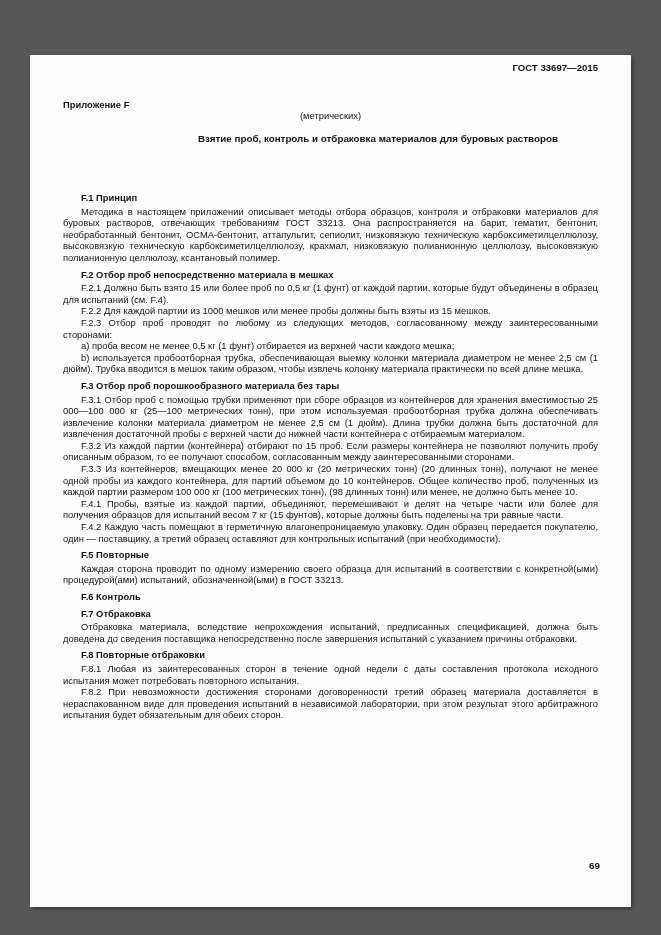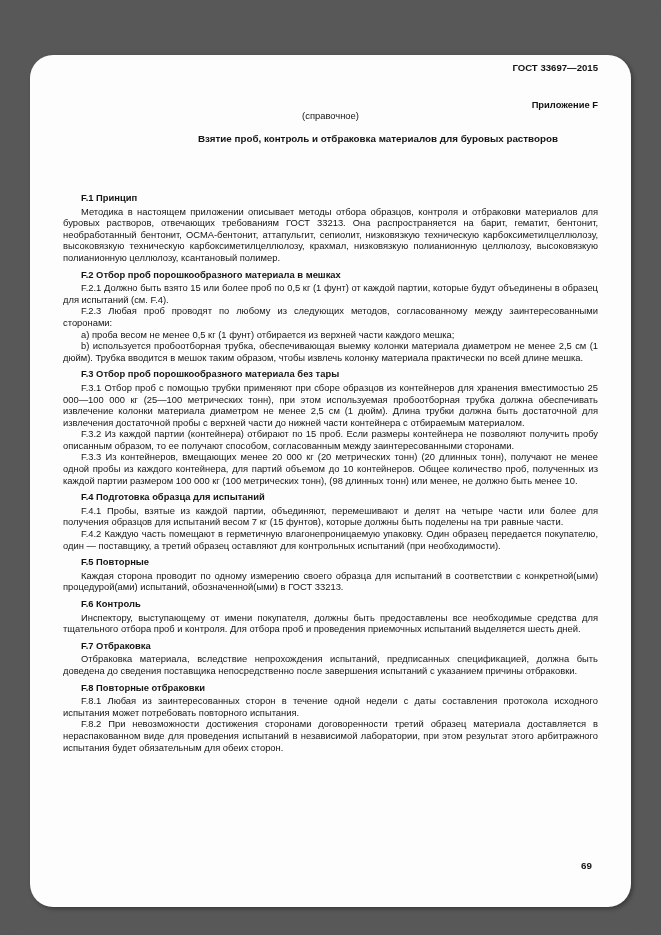--- a/index.html
+++ b/index.html
@@ -1,15 +1,15 @@
 <!DOCTYPE html>
 <html><head>
 <meta charset="utf-8">
 <style>
-  * { margin: 0; padding: 0; box-sizing: border-box; border-radius: 23px; }
+  * { margin: 0; padding: 0; box-sizing: border-box; }
   html, body {
     width: 661px; height: 935px;
     background: #585858;
     font-family: "Liberation Sans", sans-serif;
     overflow: hidden;
   }
   .viewer {
     position: relative;
     width: 661px; height: 935px;
   }
@@ -22,21 +22,21 @@
     box-shadow: 2px 2px 4px rgba(0,0,0,0.35);
     padding: 7px 33px 0 33px;
   }
   .doc-header {
     text-align: right;
     font-weight: bold;
     font-size: 9.6px;
     margin-bottom: 26px;
   }
   .appendix-label {
-    text-align: right;
+    text-align: left;
     font-weight: bold;
     font-size: 9.4px;
   }
   .appendix-note {
     text-align: center;
     font-size: 9.4px;
     margin-bottom: 12px;
   }
   .doc-title {
     text-align: right;
@@ -55,56 +55,55 @@
     text-indent: 18px;
   }
   .doc-body p.sec-heading {
     font-weight: bold;
     margin-top: 5px;
     margin-bottom: 2px;
     text-align: left;
   }
   .page-number {
     position: absolute;
-    right: 39px;
+    right: 31px;
     bottom: 36px;
     font-weight: bold;
     font-size: 9.8px;
   }
 </style>
 </head>
 <body>
 
 <div class="viewer">
   <div class="page">
     <div class="doc-header">
       <span>ГОСТ 33697—2015</span>
     </div>
     <div class="appendix-label">Приложение F</div>
-    <div class="appendix-note">(справочное)</div>
+    <div class="appendix-note">(метрических)</div>
     <div class="doc-title">Взятие проб, контроль и отбраковка материалов для буровых растворов</div>
     <div class="doc-body">
         <p class="sec-heading">F.1 Принцип</p>
         <p class="para">Методика в настоящем приложении описывает методы отбора образцов, контроля и отбраковки материалов для буровых растворов, отвечающих требованиям ГОСТ 33213. Она распространяется на барит, гематит, бентонит, необработанный бентонит, ОСМА-бентонит, аттапульгит, сепиолит, низковязкую техническую карбоксиметилцеллюлозу, высоковязкую техническую карбоксиметилцеллюлозу, крахмал, низковязкую полианионную целлюлозу, высоковязкую полианионную целлюлозу, ксантановый полимер.</p>
-        <p class="sec-heading">F.2 Отбор проб порошкообразного материала в мешках</p>
+        <p class="sec-heading">F.2 Отбор проб непосредственно материала в мешках</p>
         <p class="para">F.2.1 Должно быть взято 15 или более проб по 0,5 кг (1 фунт) от каждой партии, которые будут объединены в образец для испытаний (см. F.4).</p>
-        <p class="para">F.2.3 Любая проб проводят по любому из следующих методов, согласованному между заинтересованными сторонами:</p>
+        <p class="para">F.2.2 Для каждой партии из 1000 мешков или менее пробы должны быть взяты из 15 мешков.</p>
+        <p class="para">F.2.3 Отбор проб проводят по любому из следующих методов, согласованному между заинтересованными сторонами:</p>
         <p class="para">a) проба весом не менее 0,5 кг (1 фунт) отбирается из верхней части каждого мешка;</p>
         <p class="para">b) используется пробоотборная трубка, обеспечивающая выемку колонки материала диаметром не менее 2,5 см (1 дюйм). Трубка вводится в мешок таким образом, чтобы извлечь колонку материала практически по всей длине мешка.</p>
         <p class="sec-heading">F.3 Отбор проб порошкообразного материала без тары</p>
         <p class="para">F.3.1 Отбор проб с помощью трубки применяют при сборе образцов из контейнеров для хранения вместимостью 25 000—100 000 кг (25—100 метрических тонн), при этом используемая пробоотборная трубка должна обеспечивать извлечение колонки материала диаметром не менее 2,5 см (1 дюйм). Длина трубки должна быть достаточной для извлечения достаточной пробы с верхней части до нижней части контейнера с отбираемым материалом.</p>
         <p class="para">F.3.2 Из каждой партии (контейнера) отбирают по 15 проб. Если размеры контейнера не позволяют получить пробу описанным образом, то ее получают способом, согласованным между заинтересованными сторонами.</p>
         <p class="para">F.3.3 Из контейнеров, вмещающих менее 20 000 кг (20 метрических тонн) (20 длинных тонн), получают не менее одной пробы из каждого контейнера, для партий объемом до 10 контейнеров. Общее количество проб, полученных из каждой партии размером 100 000 кг (100 метрических тонн), (98 длинных тонн) или менее, не должно быть менее 10.</p>
-        <p class="sec-heading">F.4 Подготовка образца для испытаний</p>
         <p class="para">F.4.1 Пробы, взятые из каждой партии, объединяют, перемешивают и делят на четыре части или более для получения образцов для испытаний весом 7 кг (15 фунтов), которые должны быть поделены на три равные части.</p>
         <p class="para">F.4.2 Каждую часть помещают в герметичную влагонепроницаемую упаковку. Один образец передается покупателю, один — поставщику, а третий образец оставляют для контрольных испытаний (при необходимости).</p>
         <p class="sec-heading">F.5 Повторные</p>
         <p class="para">Каждая сторона проводит по одному измерению своего образца для испытаний в соответствии с конкретной(ыми) процедурой(ами) испытаний, обозначенной(ыми) в ГОСТ 33213.</p>
         <p class="sec-heading">F.6 Контроль</p>
-        <p class="para">Инспектору, выступающему от имени покупателя, должны быть предоставлены все необходимые средства для тщательного отбора проб и контроля. Для отбора проб и проведения приемочных испытаний выделяется шесть дней.</p>
         <p class="sec-heading">F.7 Отбраковка</p>
         <p class="para">Отбраковка материала, вследствие непрохождения испытаний, предписанных спецификацией, должна быть доведена до сведения поставщика непосредственно после завершения испытаний с указанием причины отбраковки.</p>
         <p class="sec-heading">F.8 Повторные отбраковки</p>
         <p class="para">F.8.1 Любая из заинтересованных сторон в течение одной недели с даты составления протокола исходного испытания может потребовать повторного испытания.</p>
         <p class="para">F.8.2 При невозможности достижения сторонами договоренности третий образец материала доставляется в нераспакованном виде для проведения испытаний в независимой лаборатории, при этом результат этого арбитражного испытания будет обязательным для обеих сторон.</p>
       </div>
     <div class="page-number">69</div>
   </div>
 </div>
 

